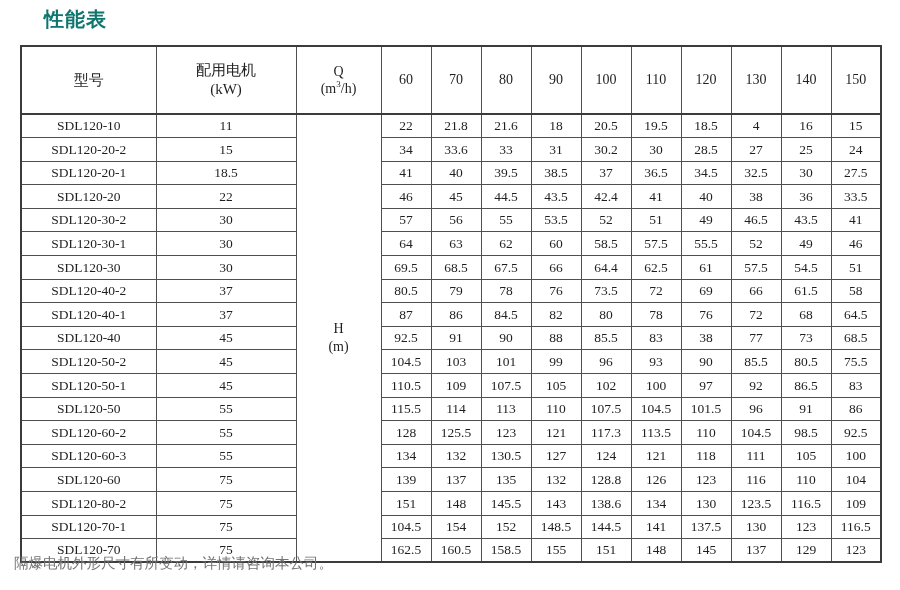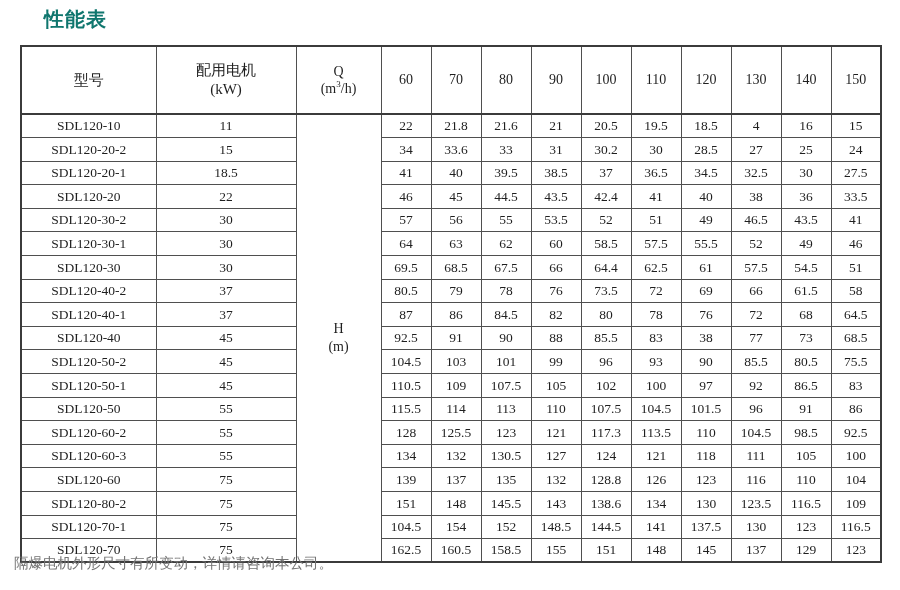--- a/index.html
+++ b/index.html
@@ -124,21 +124,21 @@
       <tr>
         <td>SDL120-10</td>
         <td>11</td>
         <td rowspan="19" class="h-cell">
           <div>H</div>
           <div>(m)</div>
         </td>
         <td>22</td>
         <td>21.8</td>
         <td>21.6</td>
-        <td>21</td>
+        <td>18</td>
         <td>20.5</td>
         <td>19.5</td>
         <td>18.5</td>
         <td>4</td>
         <td>16</td>
         <td>15</td>
       </tr>
       <tr>
         <td>SDL120-20-2</td>
         <td>15</td>

